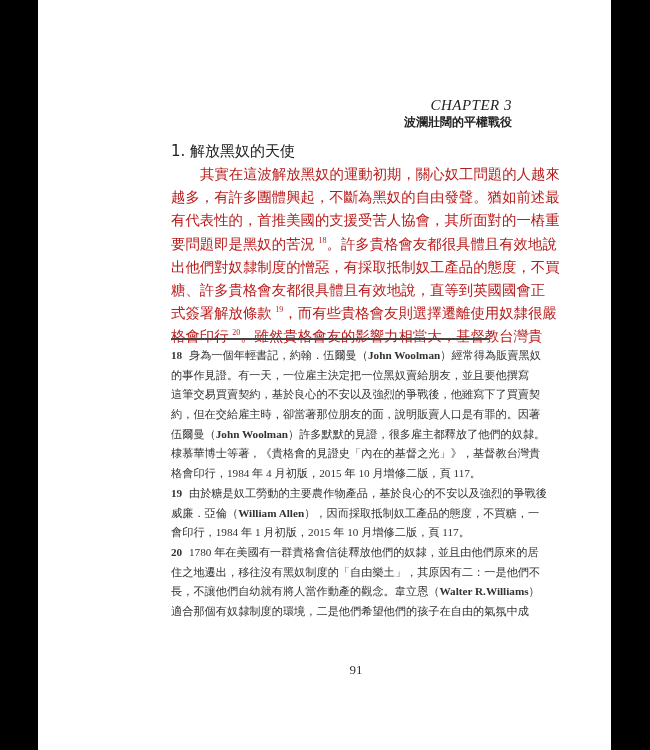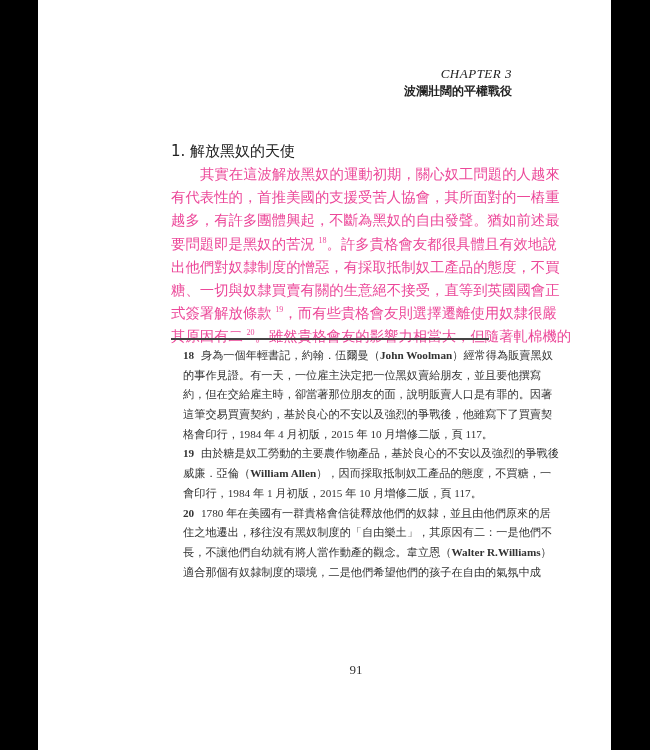--- a/index.html
+++ b/index.html
@@ -1,64 +1,66 @@
 <!DOCTYPE html>
 <html><head>
 <meta charset="utf-8">
 <style>
   html, body { margin:0; padding:0; }
   body { width:650px; height:750px; background:#000; position:relative; overflow:hidden; }
   .page { position:absolute; left:38px; top:0; width:573px; height:750px; background:#fff; }
   .serif { font-family:"Liberation Serif","DejaVu Serif",serif; color:#222; }
   .chapter { position:absolute; right:99px; top:66px; text-align:right; }
-  .chapter-num { font-style:italic; font-size:13px; letter-spacing:0.5px; line-height:16px; }
+  .chapter-num { font-style:italic; font-size:15px; letter-spacing:0.5px; line-height:16px;margin-top:31px; }
   .chapter-title { font-size:12px; font-weight:bold; line-height:18px; }
   .section-title { position:absolute; left:133px; top:142px; font-family:"DejaVu Sans","Liberation Sans",sans-serif; font-size:15px; color:#222; }
-  .body-text { position:absolute; left:133px; top:163px; width:334px; font-size:14.4px; line-height:23.2px; color:#ec4899; text-align:justify; }
+  .body-text { position:absolute; left:133px; top:163px; width:334px; font-size:14.4px; line-height:23.2px; color:#b91c1c; text-align:justify; }
   .body-text .line { white-space:nowrap; display:block; height:23.2px; }
   .indent { padding-left:29px; }
   sup { font-size:8px; line-height:0; vertical-align:6px; }
   .rule { position:absolute; left:133px; top:338px; width:318px; height:2px; background:#444; }
-  .footnotes { position:absolute; left:133px; top:346px; width:334px; font-size:11.2px; line-height:19.7px; color:#333;margin-left:12px; }
+  .footnotes { position:absolute; left:133px; top:346px; width:334px; font-size:11.2px; line-height:19.7px; color:#333; }
   .footnotes .line { white-space:nowrap; display:block; height:19.7px; }
   .fn-num { font-weight:bold; margin-right:4px; }
   .latin { font-weight:bold; }
   .page-num { position:absolute; left:0; width:636px; top:662px; text-align:center; font-size:13px; color:#333; }
 </style>
 </head>
 <body>
 
 <div class="page">
 
   <div class="chapter serif">
     <div class="chapter-num">CHAPTER 3</div>
     <div class="chapter-title">波瀾壯闊的平權戰役</div>
   </div>
 
   <div class="section-title">1. 解放黑奴的天使</div>
 
   <div class="body-text serif">
     <span class="line indent">其實在這波解放黑奴的運動初期，關心奴工問題的人越來</span>
+    <span class="line">越多，有許多團體興起，不斷為黑奴的自由發聲。猶如前述最</span>
     <span class="line">有代表性的，首推美國的支援受苦人協會，其所面對的一樁重</span>
-    <span class="line">越多，有許多團體興起，不斷為黑奴的自由發聲。猶如前述最</span>
     <span class="line"><span>要問題即是黑奴的苦況</span> <sup>18</sup><span>。許多貴格會友都很具體且有效地說</span></span>
     <span class="line">出他們對奴隸制度的憎惡，有採取抵制奴工產品的態度，不買</span>
-    <span class="line">糖、一切與奴隸買賣有關的生意絕不接受，直等到英國國會正</span>
+    <span class="line">糖、許多貴格會友都很具體且有效地說，直等到英國國會正</span>
     <span class="line"><span>式簽署解放條款</span> <sup>19</sup><span>，而有些貴格會友則選擇遷離使用奴隸很嚴</span></span>
-    <span class="line"><span>其原因有二</span> <sup>20</sup><span>。雖然貴格會友的影響力相當大，但隨著軋棉機的</span></span>
+    <span class="line"><span>格會印行</span> <sup>20</sup><span>。雖然貴格會友的影響力相當大，基督教台灣貴</span></span>
   </div>
 
   <div class="rule"></div>
 
   <div class="footnotes serif">
     <div>
       <span class="line"><span class="fn-num">18</span> <span>身為一個年輕書記，約翰．伍爾曼（</span><span class="latin">John Woolman</span><span>）經常得為販賣黑奴</span></span>
       <span class="line">的事作見證。有一天，一位雇主決定把一位黑奴賣給朋友，並且要他撰寫</span>
+      <span class="line">這筆交易買賣契約，基於良心的不安以及強烈的爭戰後，他雖寫下了買賣契</span>
       <span class="line">約，但在交給雇主時，卻當著那位朋友的面，說明販賣人口是有罪的。因著</span>
-      <span class="line">這筆交易買賣契約，基於良心的不安以及強烈的爭戰後，他雖寫下了買賣契</span>
+      <span class="line"><span>伍爾曼（</span><span class="latin">John Woolman</span><span>）許多默默的見證，很多雇主都釋放了他們的奴隸。</span></span>
+      <span class="line">棣慕華博士等著，《貴格會的見證史「內在的基督之光」》，基督教台灣貴</span>
       <span class="line">格會印行，1984 年 4 月初版，2015 年 10 月增修二版，頁 117。</span>
     </div>
     <div>
       <span class="line"><span class="fn-num">19</span> <span>由於糖是奴工勞動的主要農作物產品，基於良心的不安以及強烈的爭戰後</span></span>
       <span class="line"><span>威廉．亞倫（</span><span class="latin">William Allen</span><span>），因而採取抵制奴工產品的態度，不買糖，一</span></span>
       <span class="line">會印行，1984 年 1 月初版，2015 年 10 月增修二版，頁 117。</span>
     </div>
     <div>
       <span class="line"><span class="fn-num">20</span> <span>1780 年在美國有一群貴格會信徒釋放他們的奴隸，並且由他們原來的居</span></span>
       <span class="line">住之地遷出，移往沒有黑奴制度的「自由樂土」，其原因有二：一是他們不</span>

